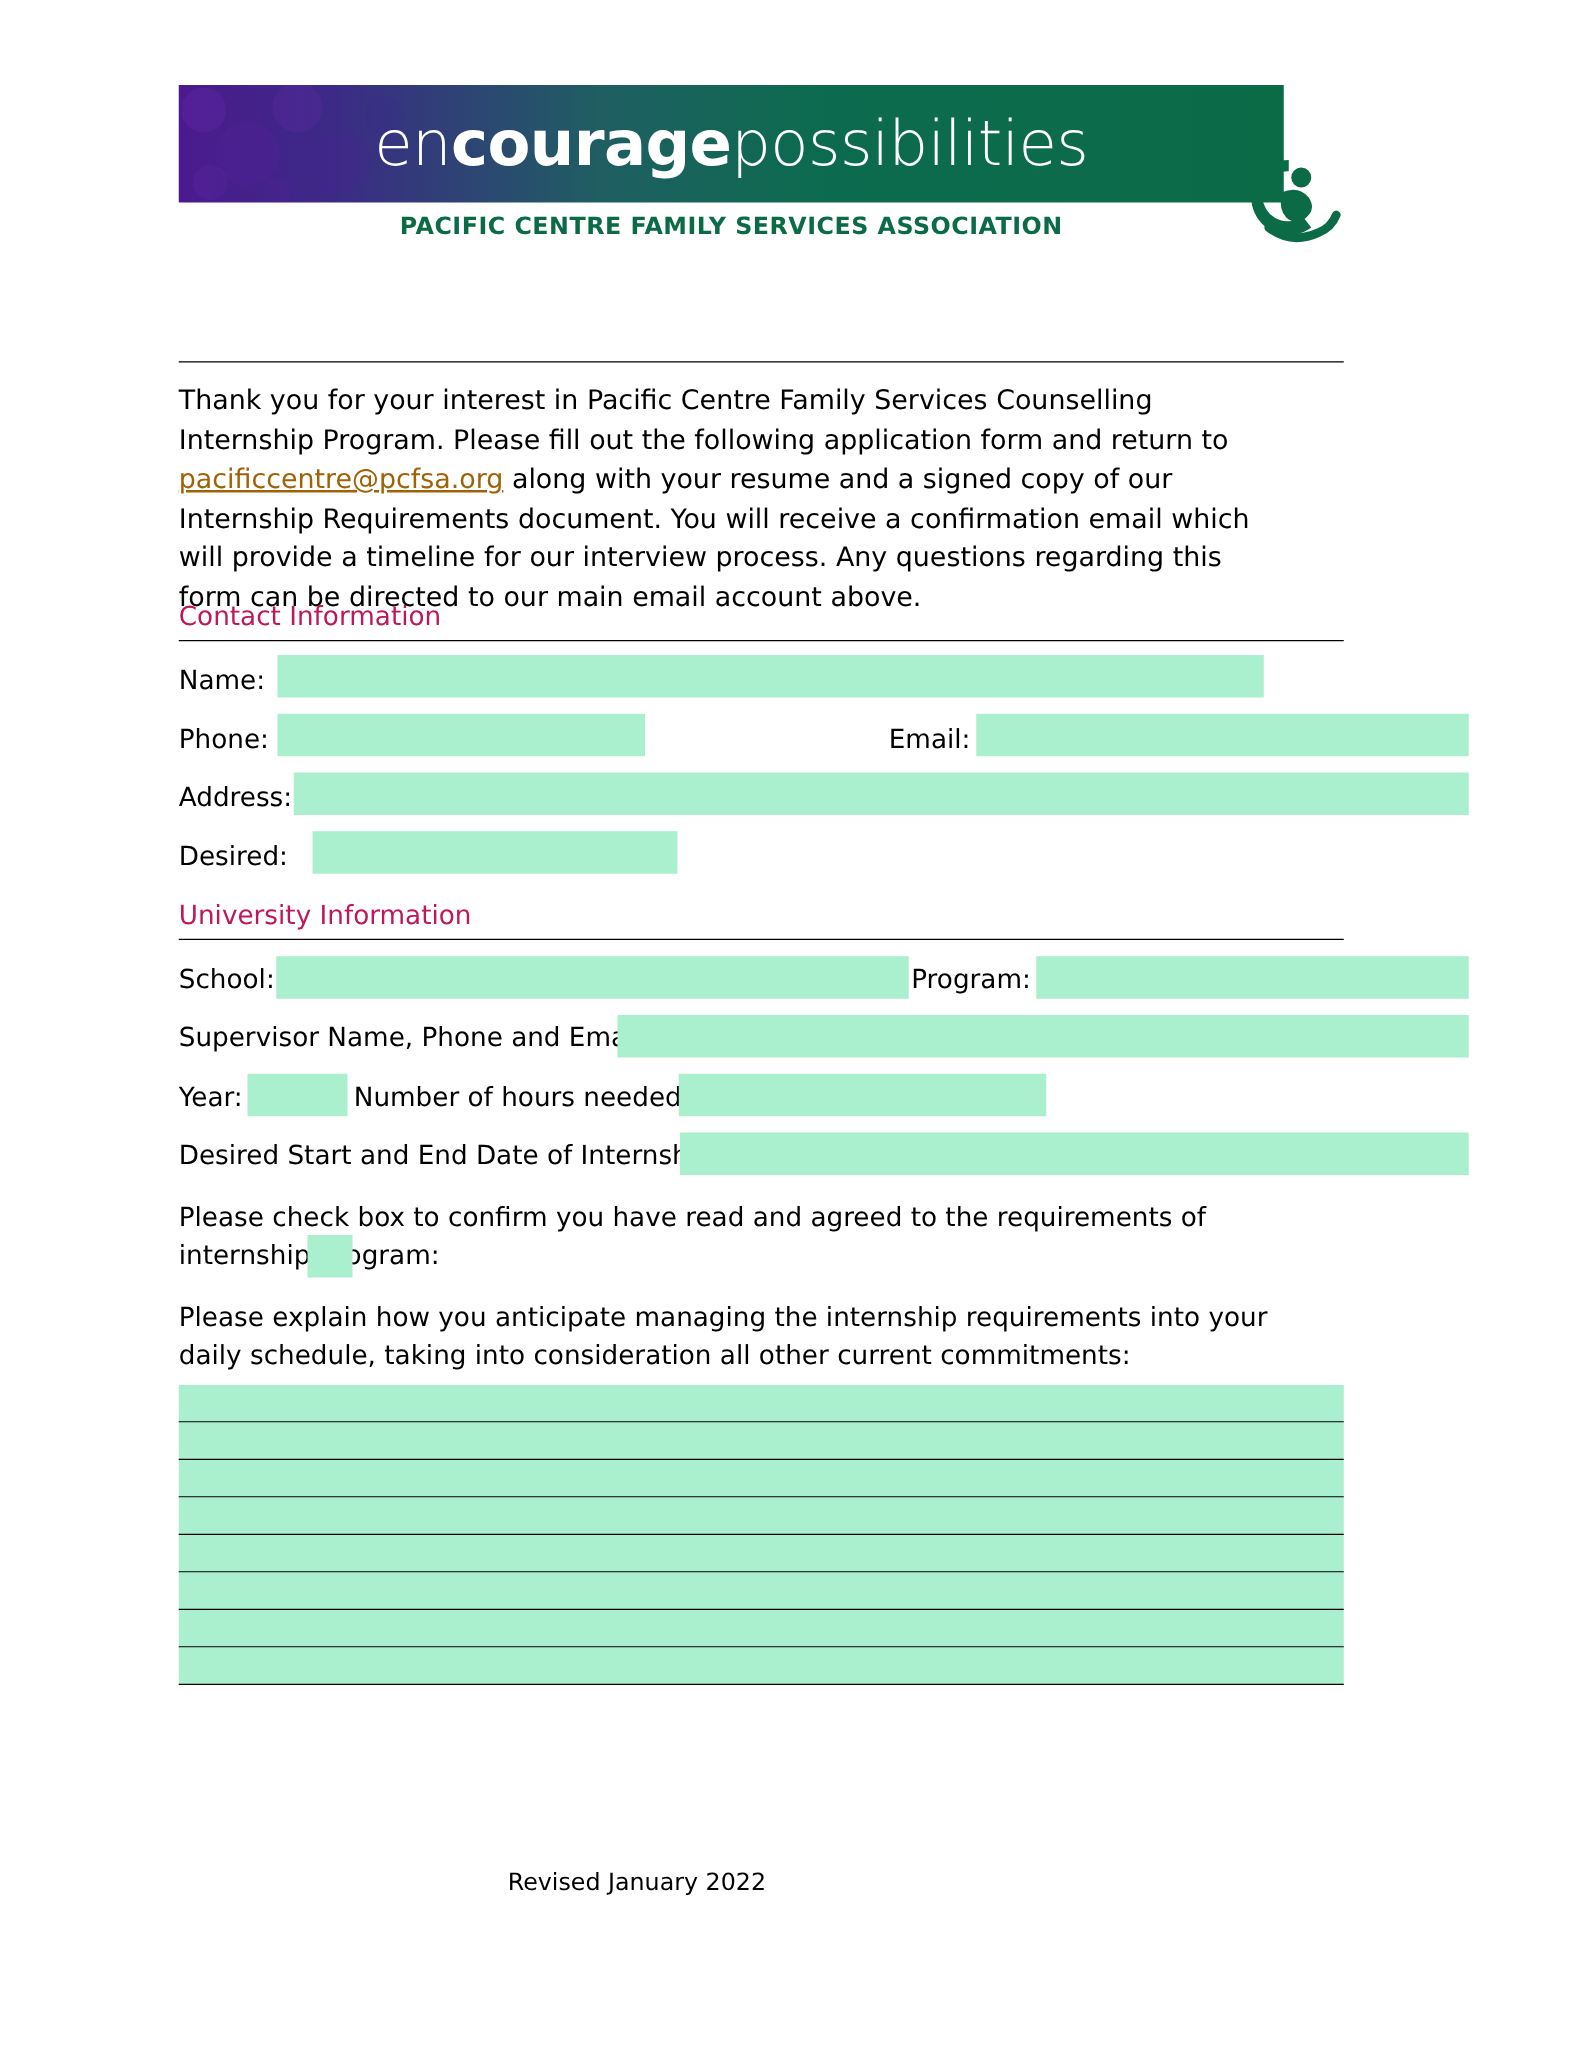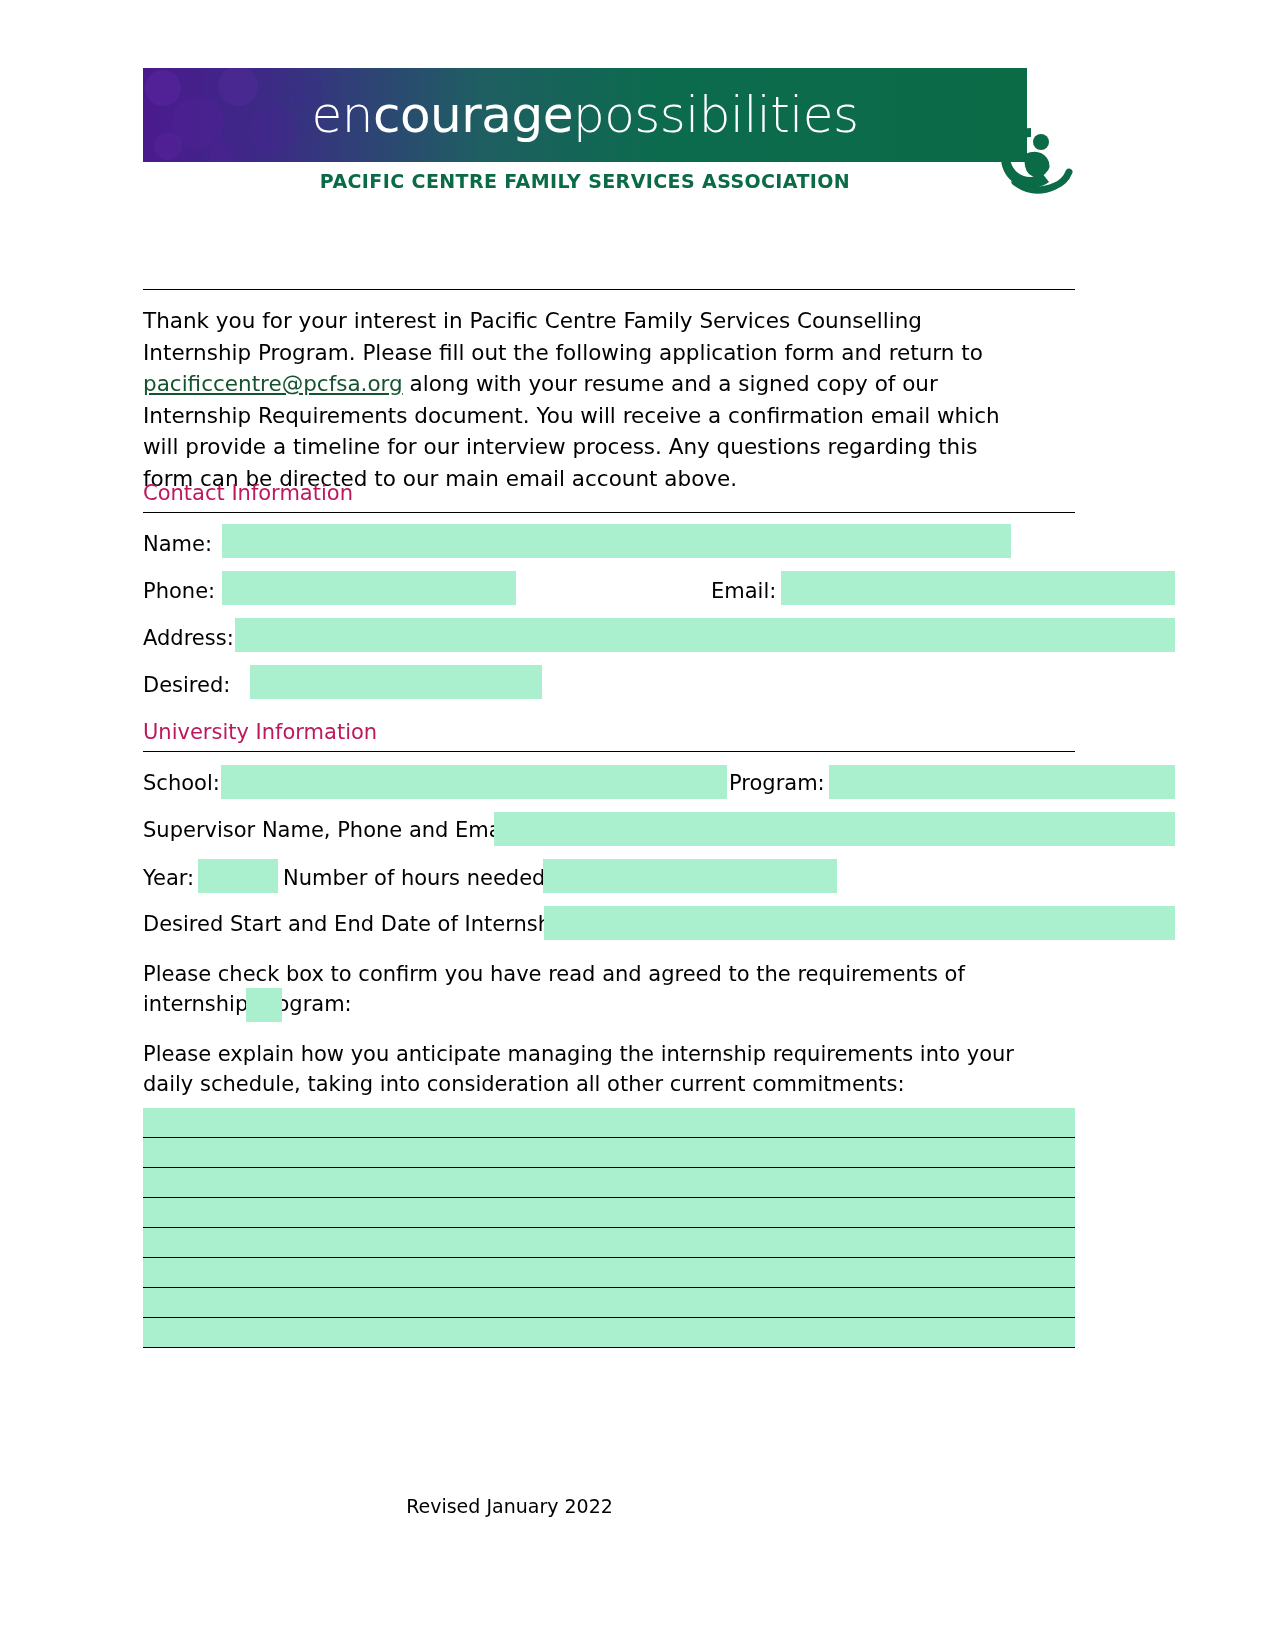--- a/index.html
+++ b/index.html
@@ -47,21 +47,21 @@
     display: flex;
     align-items: center;
     justify-content: center;
     color: #ffffff;
     font-size: 50px;
     font-family: "DejaVu Sans", sans-serif;
     letter-spacing: -0.5px;
     white-space: nowrap;
   }
   .banner-text .light { font-weight: 300; }
-  .banner-text .bold { font-weight: 400; }
+  .banner-text .bold { font-weight: 700; }
 
   .assoc {
     position: absolute;
     left: 143px;
     top: 170px;
     width: 884px;
     text-align: center;
     color: #0b6b47;
     font-size: 19px;
     font-weight: 700;
@@ -99,21 +99,21 @@
   .intro {
     position: absolute;
     left: 143px;
     top: 305px;
     width: 880px;
     font-size: 21.5px;
     line-height: 31.5px;
     color: #000;
   }
   .intro a {
-    color: #14532d;
+    color: #a16207;
     text-align: center;
   }
 
   
   .section-head {
     position: absolute;
     font-size: 21px;
     color: #be185d;
   }
   .section-rule {

